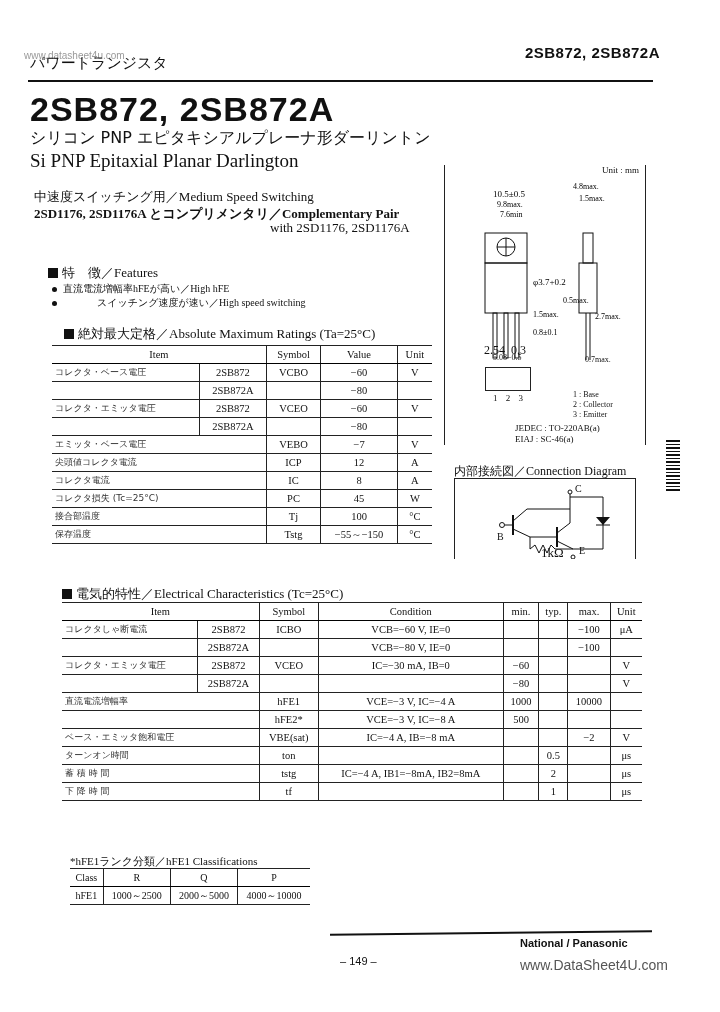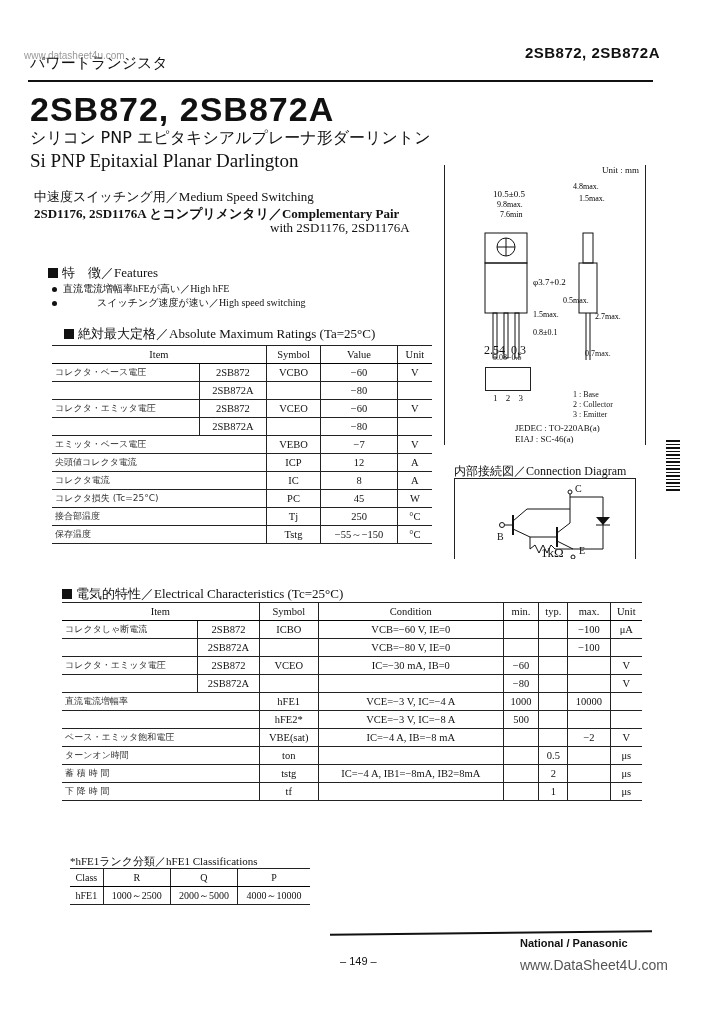--- a/index.html
+++ b/index.html
@@ -120,21 +120,21 @@
       </tr>
   <tr>
         <td class="jp" colspan="2">コレクタ損失 (Tc=25°C)</td>
         <td class="vl">PC</td>
         <td class="vl">45</td>
         <td class="vl">W</td>
       </tr>
   <tr>
         <td class="jp" colspan="2">接合部温度</td>
         <td class="vl">Tj</td>
-        <td class="vl">250</td>
+        <td class="vl">100</td>
         <td class="vl">°C</td>
       </tr>
   <tr>
         <td class="jp" colspan="2">保存温度</td>
         <td class="vl">Tstg</td>
         <td class="vl">−55～−150</td>
         <td class="vl">°C</td>
       </tr>
 </tbody>
   </table>
@@ -159,21 +159,21 @@
     <text x="55" y="42" font-size="8" font-family="Liberation Serif, serif">7.6min</text>
     <text x="88" y="110" font-size="9" font-family="Liberation Serif, serif">φ3.7+0.2</text>
     <text x="88" y="142" font-size="8" font-family="Liberation Serif, serif">1.5max.</text>
     <text x="88" y="160" font-size="8" font-family="Liberation Serif, serif">0.8±0.1</text>
     <text x="128" y="14" font-size="8" font-family="Liberation Serif, serif">4.8max.</text>
     <text x="134" y="26" font-size="8" font-family="Liberation Serif, serif">1.5max.</text>
     <text x="118" y="128" font-size="8" font-family="Liberation Serif, serif">0.5max.</text>
     <text x="150" y="144" font-size="8" font-family="Liberation Serif, serif">2.7max.</text>
   </svg>
   <div class="abs" style="left:39px;top:178px;font-size:12px;"><span>2.54</span>&nbsp;&nbsp;<span>0.3</span></div>
-  <div class="abs" style="left:140px;top:184px;font-size:8px;">0.7max.</div>
+  <div class="abs" style="left:140px;top:190px;font-size:8px;">0.7max.</div>
   <div class="abs" style="left:48px;top:188px;font-size:8px;">5.08−0.5</div>
   <div class="abs box" style="left:40px;top:202px;width:44px;height:22px;"></div>
   <div class="abs" style="left:48px;top:228px;font-size:9px;letter-spacing:3px;">1 2 3</div>
   <div class="abs" style="left:128px;top:225px;font-size:8px;line-height:10px;">
     <div>1 : Base</div>
     <div>2 : Collector</div>
     <div>3 : Emitter</div>
   </div>
   <div class="abs" style="left:70px;top:258px;font-size:9px;line-height:11px;">
     <div>JEDEC : TO-220AB(a)</div>

